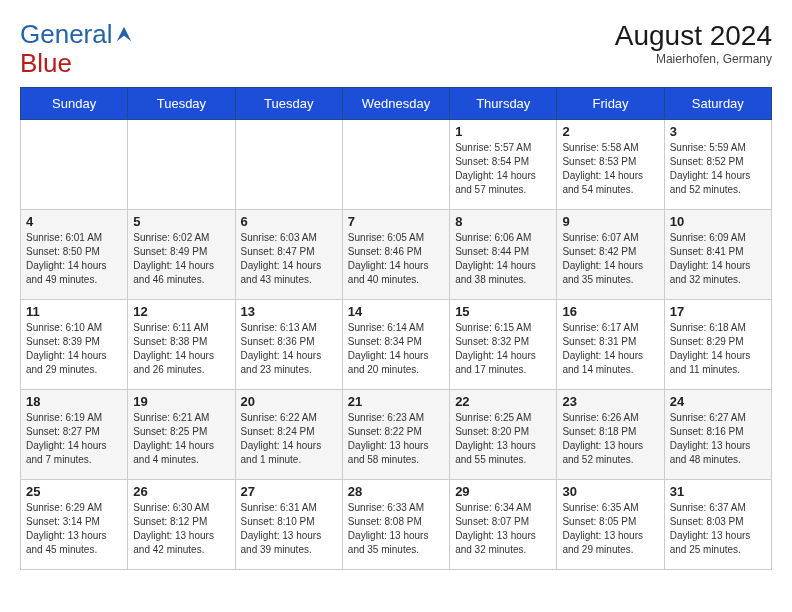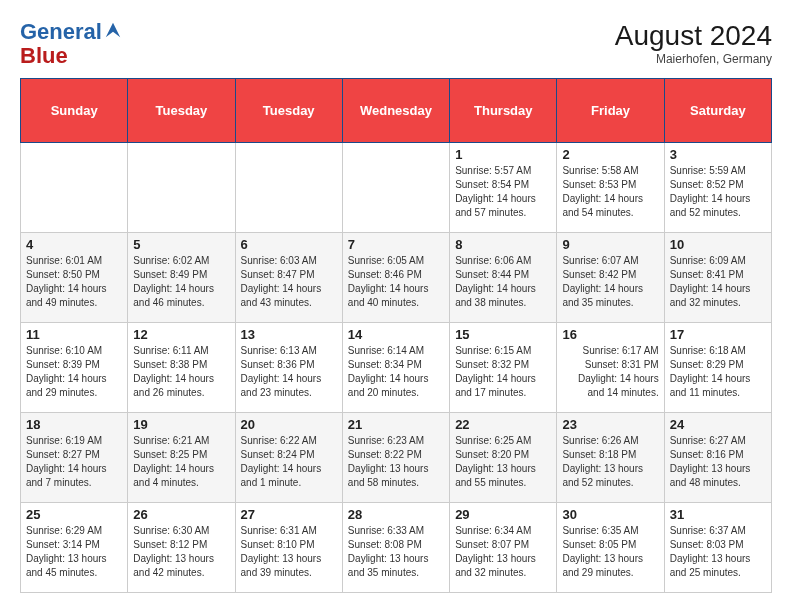--- a/index.html
+++ b/index.html
@@ -14,22 +14,22 @@
       display: flex;
       justify-content: space-between;
       align-items: flex-start;
       margin-bottom: 10px;
     }
     .logo {
       display: flex;
       align-items: center;
     }
     .logo-text {
-      font-size: 22px;
-      font-weight: bold;
+      font-size: 26px;
+      font-weight: normal;
       color: #1a1a1a;
       line-height: 1.1;
     }
     .logo-text span {
       color: #2563a8;
     }
     .logo-icon {
       width: 18px;
       height: 18px;
       margin-left: 2px;
@@ -45,25 +45,25 @@
     .title-block .location {
       font-size: 12px;
       color: #444;
     }
     table {
       width: 100%;
       border-collapse: collapse;
       table-layout: fixed;
     }
     thead th {
-      background-color: #ef4444;
+      background-color: #1d4ed8;
       color: #fff;
-      padding: 24px 4px;
+      padding: 8px 4px;
       font-size: 13px;
-      font-weight: bold;
+      font-weight: normal;
       border: 1px solid #1a4a8a;
     }
     tbody td {
       border: 1px solid #ccc;
       vertical-align: top;
       padding: 4px 5px;
       height: 90px;
       background: #fff;
     }
     tbody tr:nth-child(even) td {
@@ -227,21 +227,21 @@
         </td>
         <td>
           <span class="day-num">15</span>
           <div class="day-info" style="white-space: pre-line;">Sunrise: 6:15 AM
 Sunset: 8:32 PM
 Daylight: 14 hours
 and 17 minutes.</div>
         </td>
         <td>
           <span class="day-num">16</span>
-          <div class="day-info" style="white-space: pre-line; text-align: right;">Sunrise: 6:17 AM
+          <div class="day-info" style="white-space: pre-line;">Sunrise: 6:17 AM
 Sunset: 8:31 PM
 Daylight: 14 hours
 and 14 minutes.</div>
         </td>
         <td>
           <span class="day-num">17</span>
           <div class="day-info" style="white-space: pre-line;">Sunrise: 6:18 AM
 Sunset: 8:29 PM
 Daylight: 14 hours
 and 11 minutes.</div>

